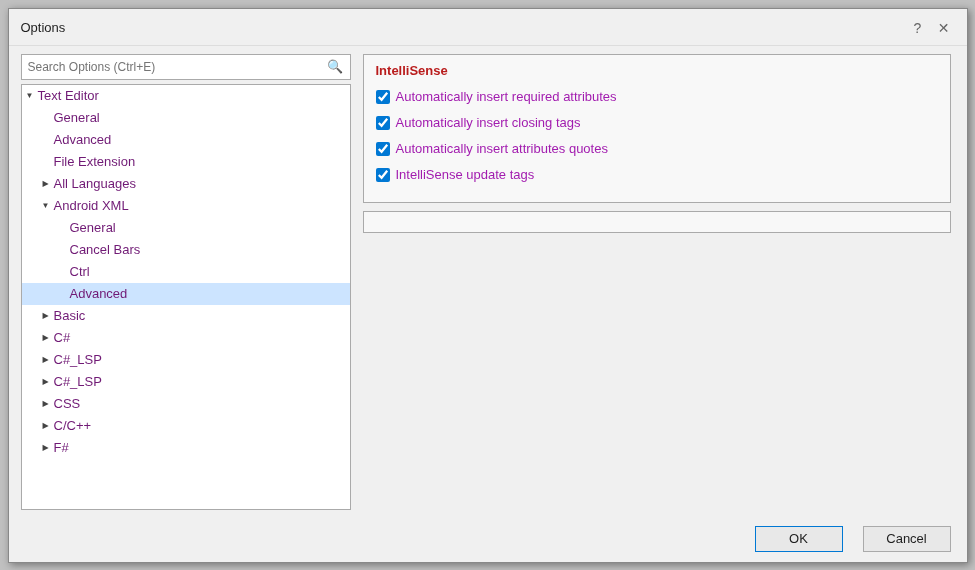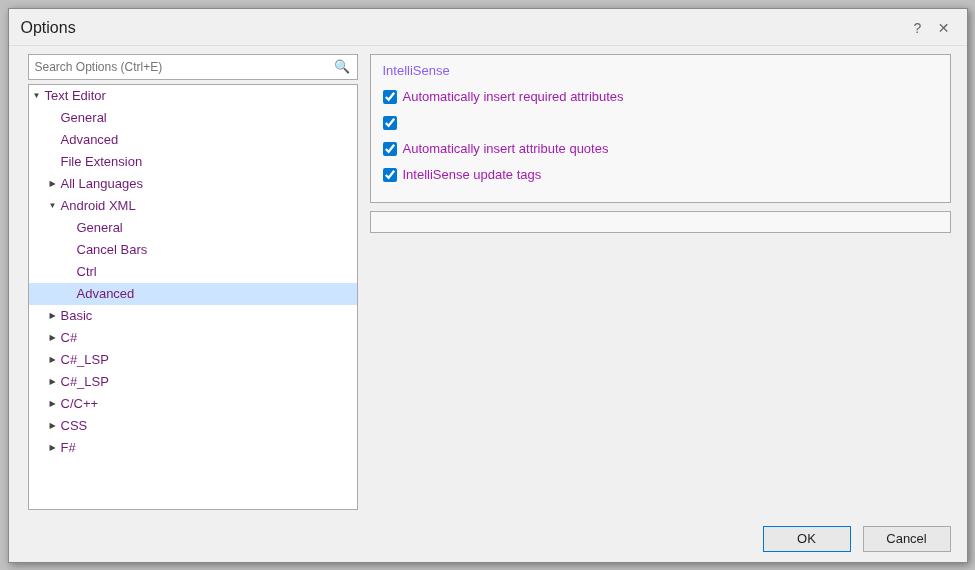--- a/index.html
+++ b/index.html
@@ -30,21 +30,21 @@
       align-items: center;
       justify-content: space-between;
       border-bottom: 1px solid #ddd;
     }
     .title-bar-left {
       display: flex;
       align-items: center;
       gap: 8px;
     }
     .title-text {
-      font-size: 16px;
+      font-size: 13px;
       font-weight: normal;
       color: #1e1e1e;
     }
     .title-actions {
       display: flex;
       gap: 4px;
     }
     .title-btn {
       width: 22px;
       height: 22px;
@@ -54,21 +54,21 @@
       display: flex;
       align-items: center;
       justify-content: center;
       font-size: 14px;
       color: #666;
     }
     .dialog-body {
       display: flex;
       flex: 1;
       overflow: hidden;
-      padding: 8px 12px 8px 19px;
+      padding: 8px 12px 8px 12px;
       gap: 8px;
     }
     .left-panel {
       width: 330px;
       display: flex;
       flex-direction: column;
       gap: 4px;
       flex-shrink: 0;
     }
     .search-box {
@@ -132,22 +132,22 @@
       gap: 8px;
       padding: 0 4px;
     }
     .section-box {
       border: 1px solid #aaa;
       background: #f8f8f8;
       padding: 8px 12px 12px 12px;
     }
     .section-title {
       font-size: 13px;
-      font-weight: normal;
-      color: #8b5cf6;
+      font-weight: bold;
+      color: #b91c1c;
       margin-bottom: 8px;
     }
     .checkbox-row {
       display: flex;
       align-items: center;
       gap: 6px;
       margin-bottom: 4px;
       height: 22px;
     }
     .checkbox-row input[type="checkbox"] {
@@ -158,21 +158,21 @@
     }
     .checkbox-label {
       font-size: 13px;
       color: #a21caf;
     }
     .dialog-footer {
       display: flex;
       justify-content: flex-end;
       align-items: center;
       padding: 8px 16px 10px 16px;
-      gap: 12px;
+      gap: 20px;
       background: #f0f0f0;
     }
     .footer-btn {
       width: 88px;
       height: 26px;
       background: #e8e8e8;
       border: 1px solid #aaa;
       font-size: 13px;
       cursor: pointer;
       color: #1e1e1e;
@@ -276,26 +276,26 @@
             <span class="item-label">C#_LSP</span>
           </div>
           <div class="tree-item">
             <span class="indent" style="width: 16px;"></span>
             <span class="expander closed"></span>
             <span class="item-label">C#_LSP</span>
           </div>
           <div class="tree-item">
             <span class="indent" style="width: 16px;"></span>
             <span class="expander closed"></span>
+            <span class="item-label">CSS</span>
+          </div>
+          <div class="tree-item">
+            <span class="indent" style="width: 16px;"></span>
+            <span class="expander closed"></span>
             <span class="item-label">C/C++</span>
-          </div>
-          <div class="tree-item">
-            <span class="indent" style="width: 16px;"></span>
-            <span class="expander closed"></span>
-            <span class="item-label">CSS</span>
           </div>
           <div class="tree-item">
             <span class="indent" style="width: 16px;"></span>
             <span class="expander closed"></span>
             <span class="item-label">F#</span>
           </div>
         </div>
     </div>
 
     <div class="right-panel">
@@ -303,24 +303,25 @@
       <div class="section-box">
         <div class="section-title">IntelliSense</div>
         <div id="intellisense-options">
 
         <div class="checkbox-row">
               <input type="checkbox" checked="" style="">
               <span class="checkbox-label">Automatically insert required attributes</span>
             </div>
             <div class="checkbox-row">
               <input type="checkbox" checked="" style="">
+              <span class="checkbox-label">Automatically insert closing tags</span>
             </div>
             <div class="checkbox-row">
               <input type="checkbox" checked="" style="">
-              <span class="checkbox-label">Automatically insert attribute quotes</span>
+              <span class="checkbox-label">Automatically insert attributes quotes</span>
             </div>
             <div class="checkbox-row">
               <input type="checkbox" checked="" style="">
               <span class="checkbox-label">IntelliSense update tags</span>
             </div>
           </div>
       </div>
 
       <div class="section-box">
       </div>

